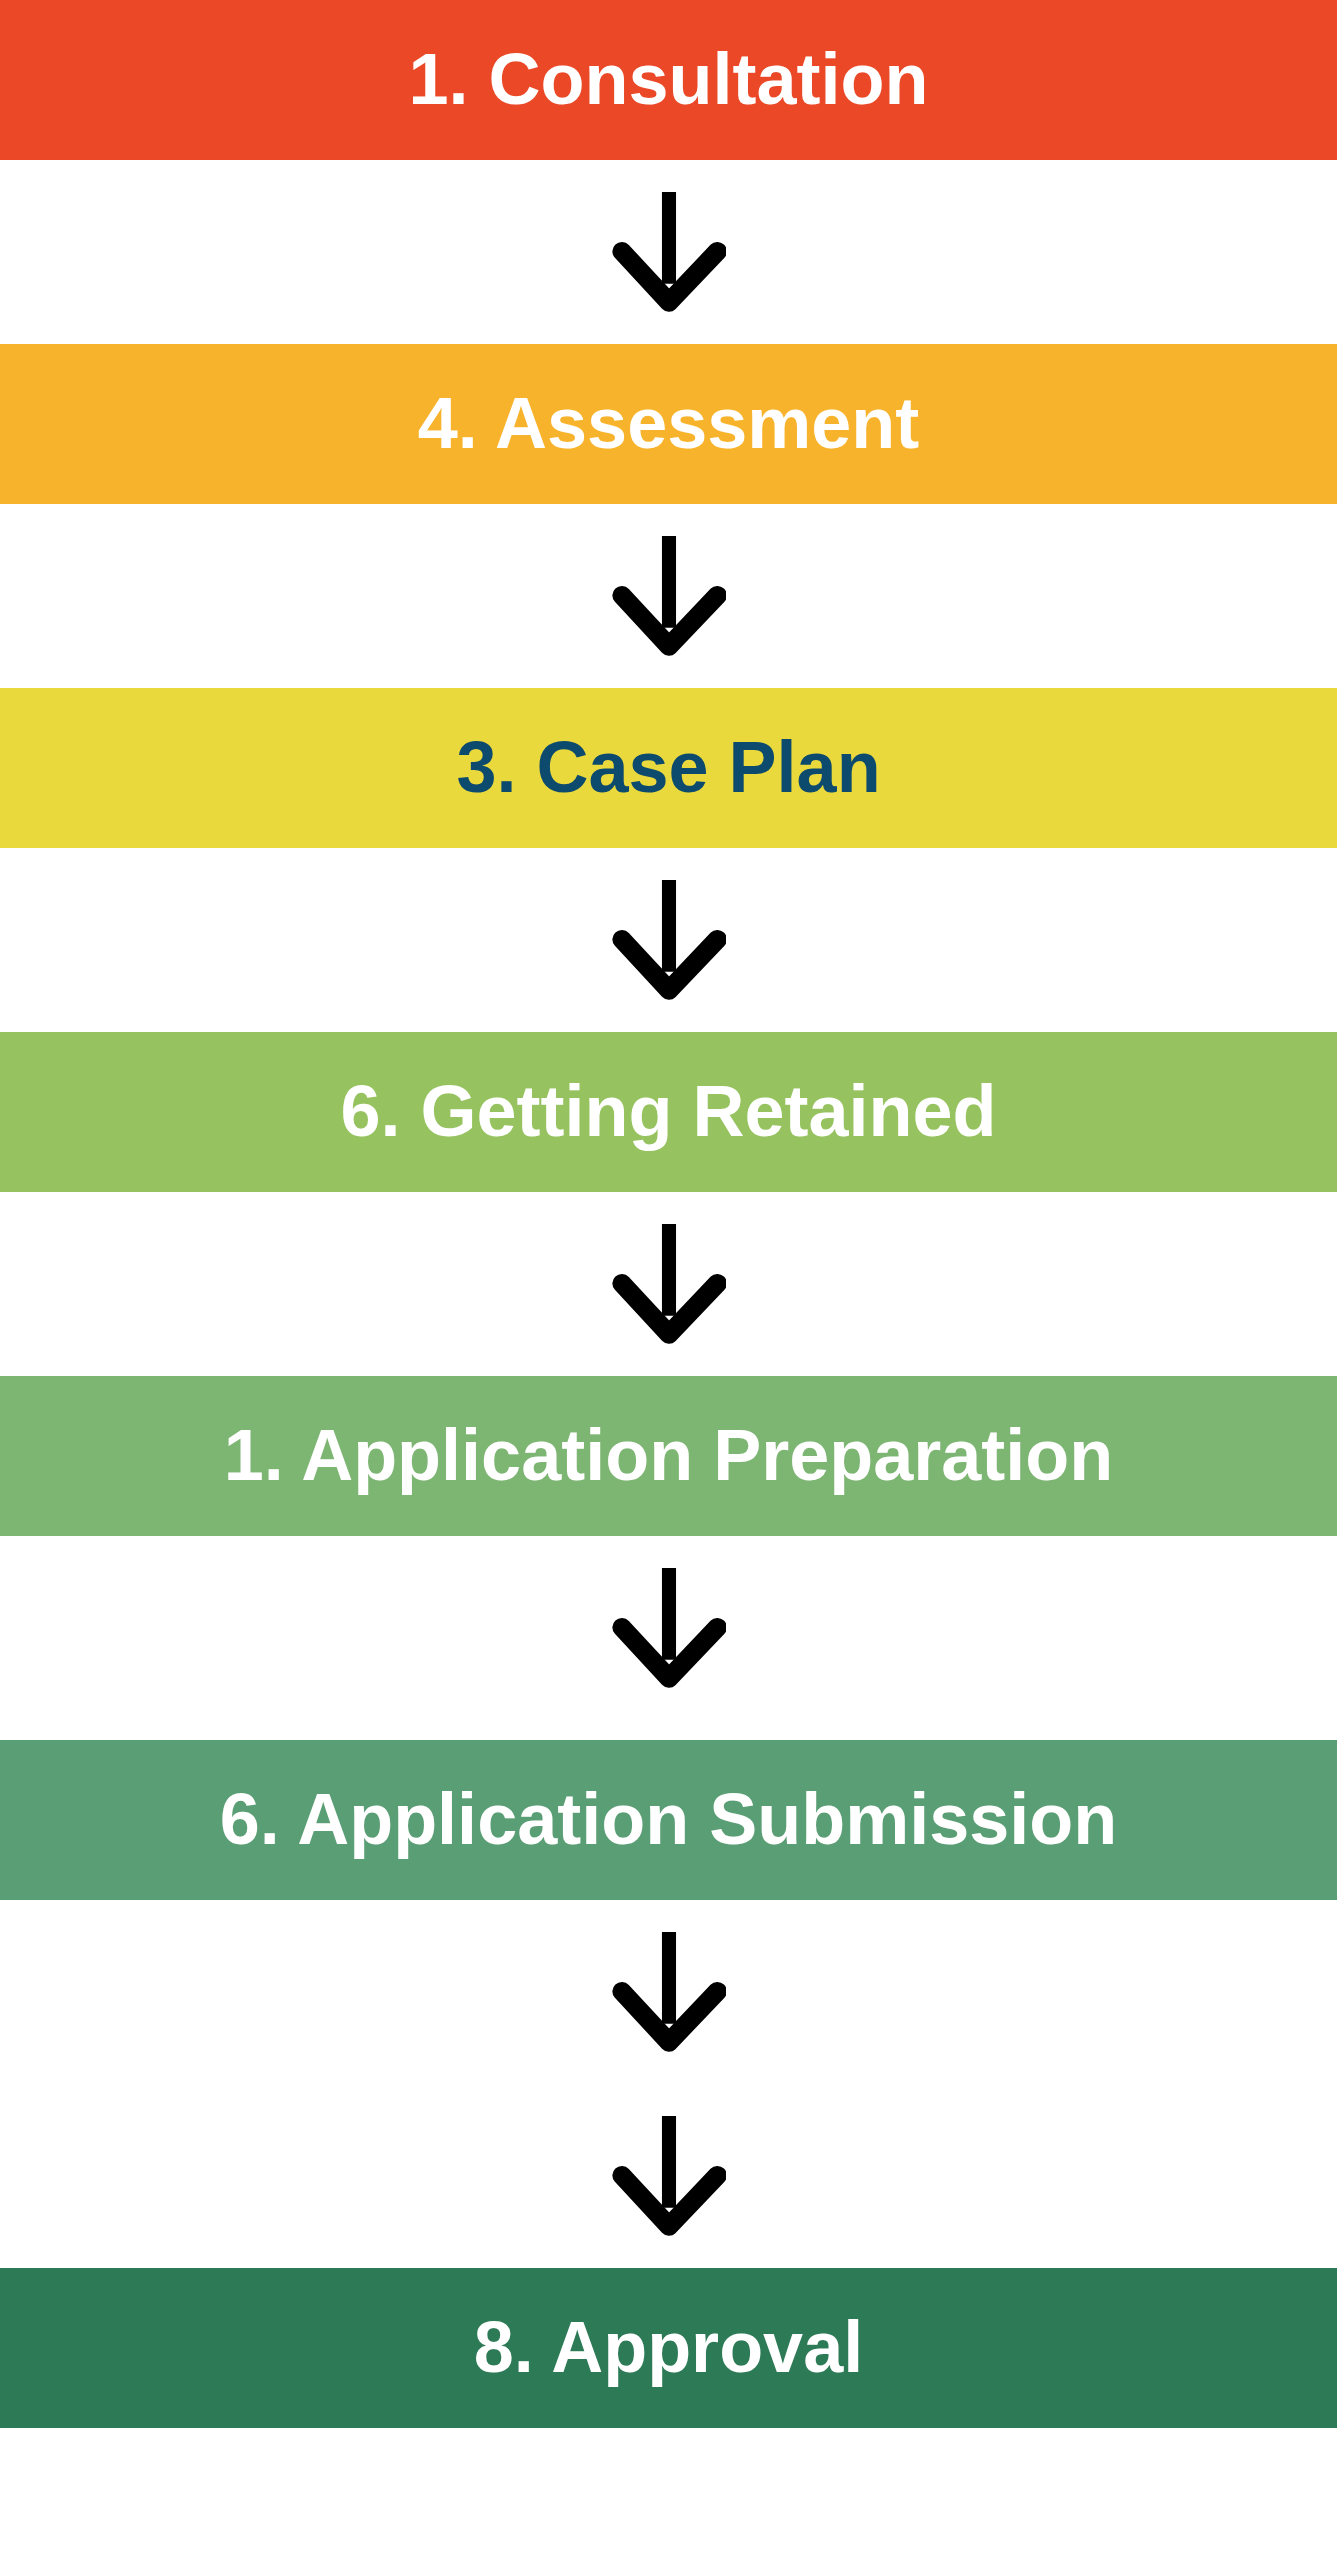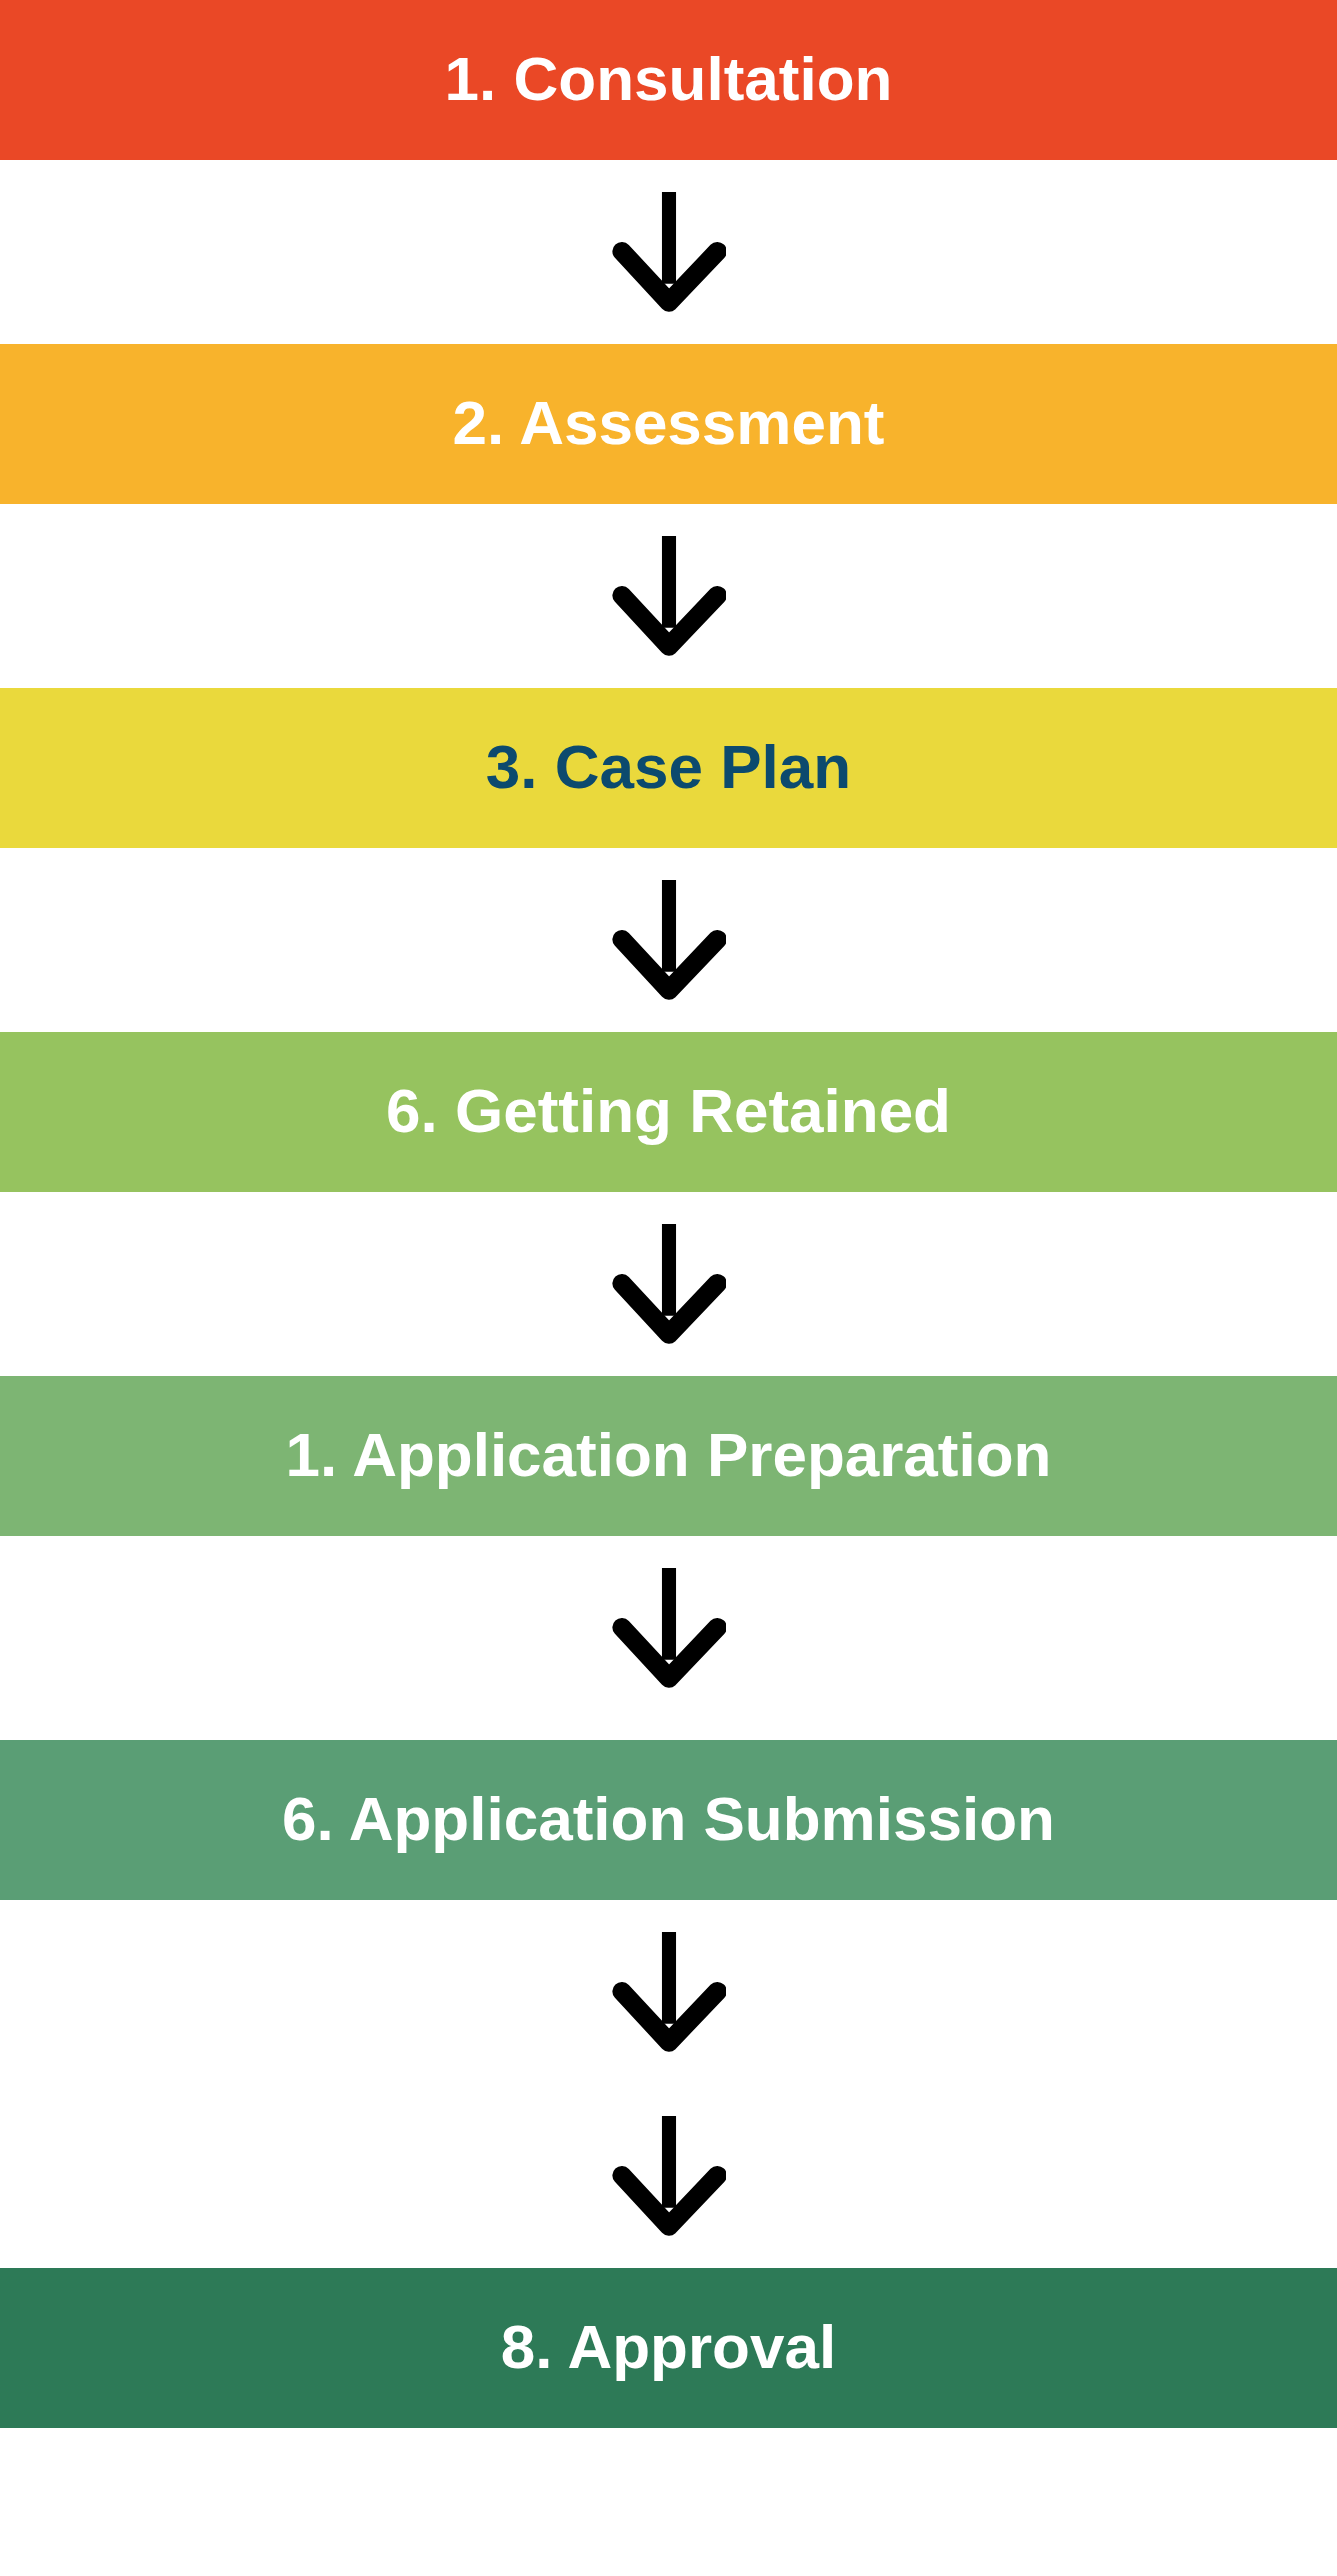--- a/index.html
+++ b/index.html
@@ -20,21 +20,21 @@
   .step-bar {
     height: 160px;
     width: 100%;
     flex: 0 0 160px;
     display: flex;
     align-items: center;
     justify-content: center;
   }
   .step-label {
     color: #ffffff;
-    font-size: 62px;
+    font-size: 72px;
     font-weight: 700;
     line-height: 1;
     letter-spacing: 0px;
     white-space: nowrap;
     transform: translateY(-1.2px);
   }
   .arrow-row {
     height: 184px;
     flex: 0 0 184px;
     width: 100%;
@@ -63,21 +63,21 @@
   </div>
 
   <div class="arrow-row">
     <svg class="down-arrow" viewBox="0 0 186 196" xmlns="http://www.w3.org/2000/svg">
       <path d="M93 0 V 150" fill="none" stroke="#000000" stroke-width="23" stroke-linecap="butt"></path>
       <path d="M16 97 L93 180 L172 97" fill="none" stroke="#000000" stroke-width="31" stroke-linecap="round" stroke-linejoin="round"></path>
     </svg>
   </div>
 
   <div class="step-bar" style="background: rgb(248, 179, 44);">
-    <span class="step-label" style="color: rgb(255, 255, 255);">2. Assessment</span>
+    <span class="step-label" style="color: rgb(255, 255, 255);">4. Assessment</span>
   </div>
 
   <div class="arrow-row">
     <svg class="down-arrow" viewBox="0 0 186 196" xmlns="http://www.w3.org/2000/svg">
       <path d="M93 0 V 150" fill="none" stroke="#000000" stroke-width="23" stroke-linecap="butt"></path>
       <path d="M16 97 L93 180 L172 97" fill="none" stroke="#000000" stroke-width="31" stroke-linecap="round" stroke-linejoin="round"></path>
     </svg>
   </div>
 
   <div class="step-bar" style="background: rgb(234, 217, 60);">

